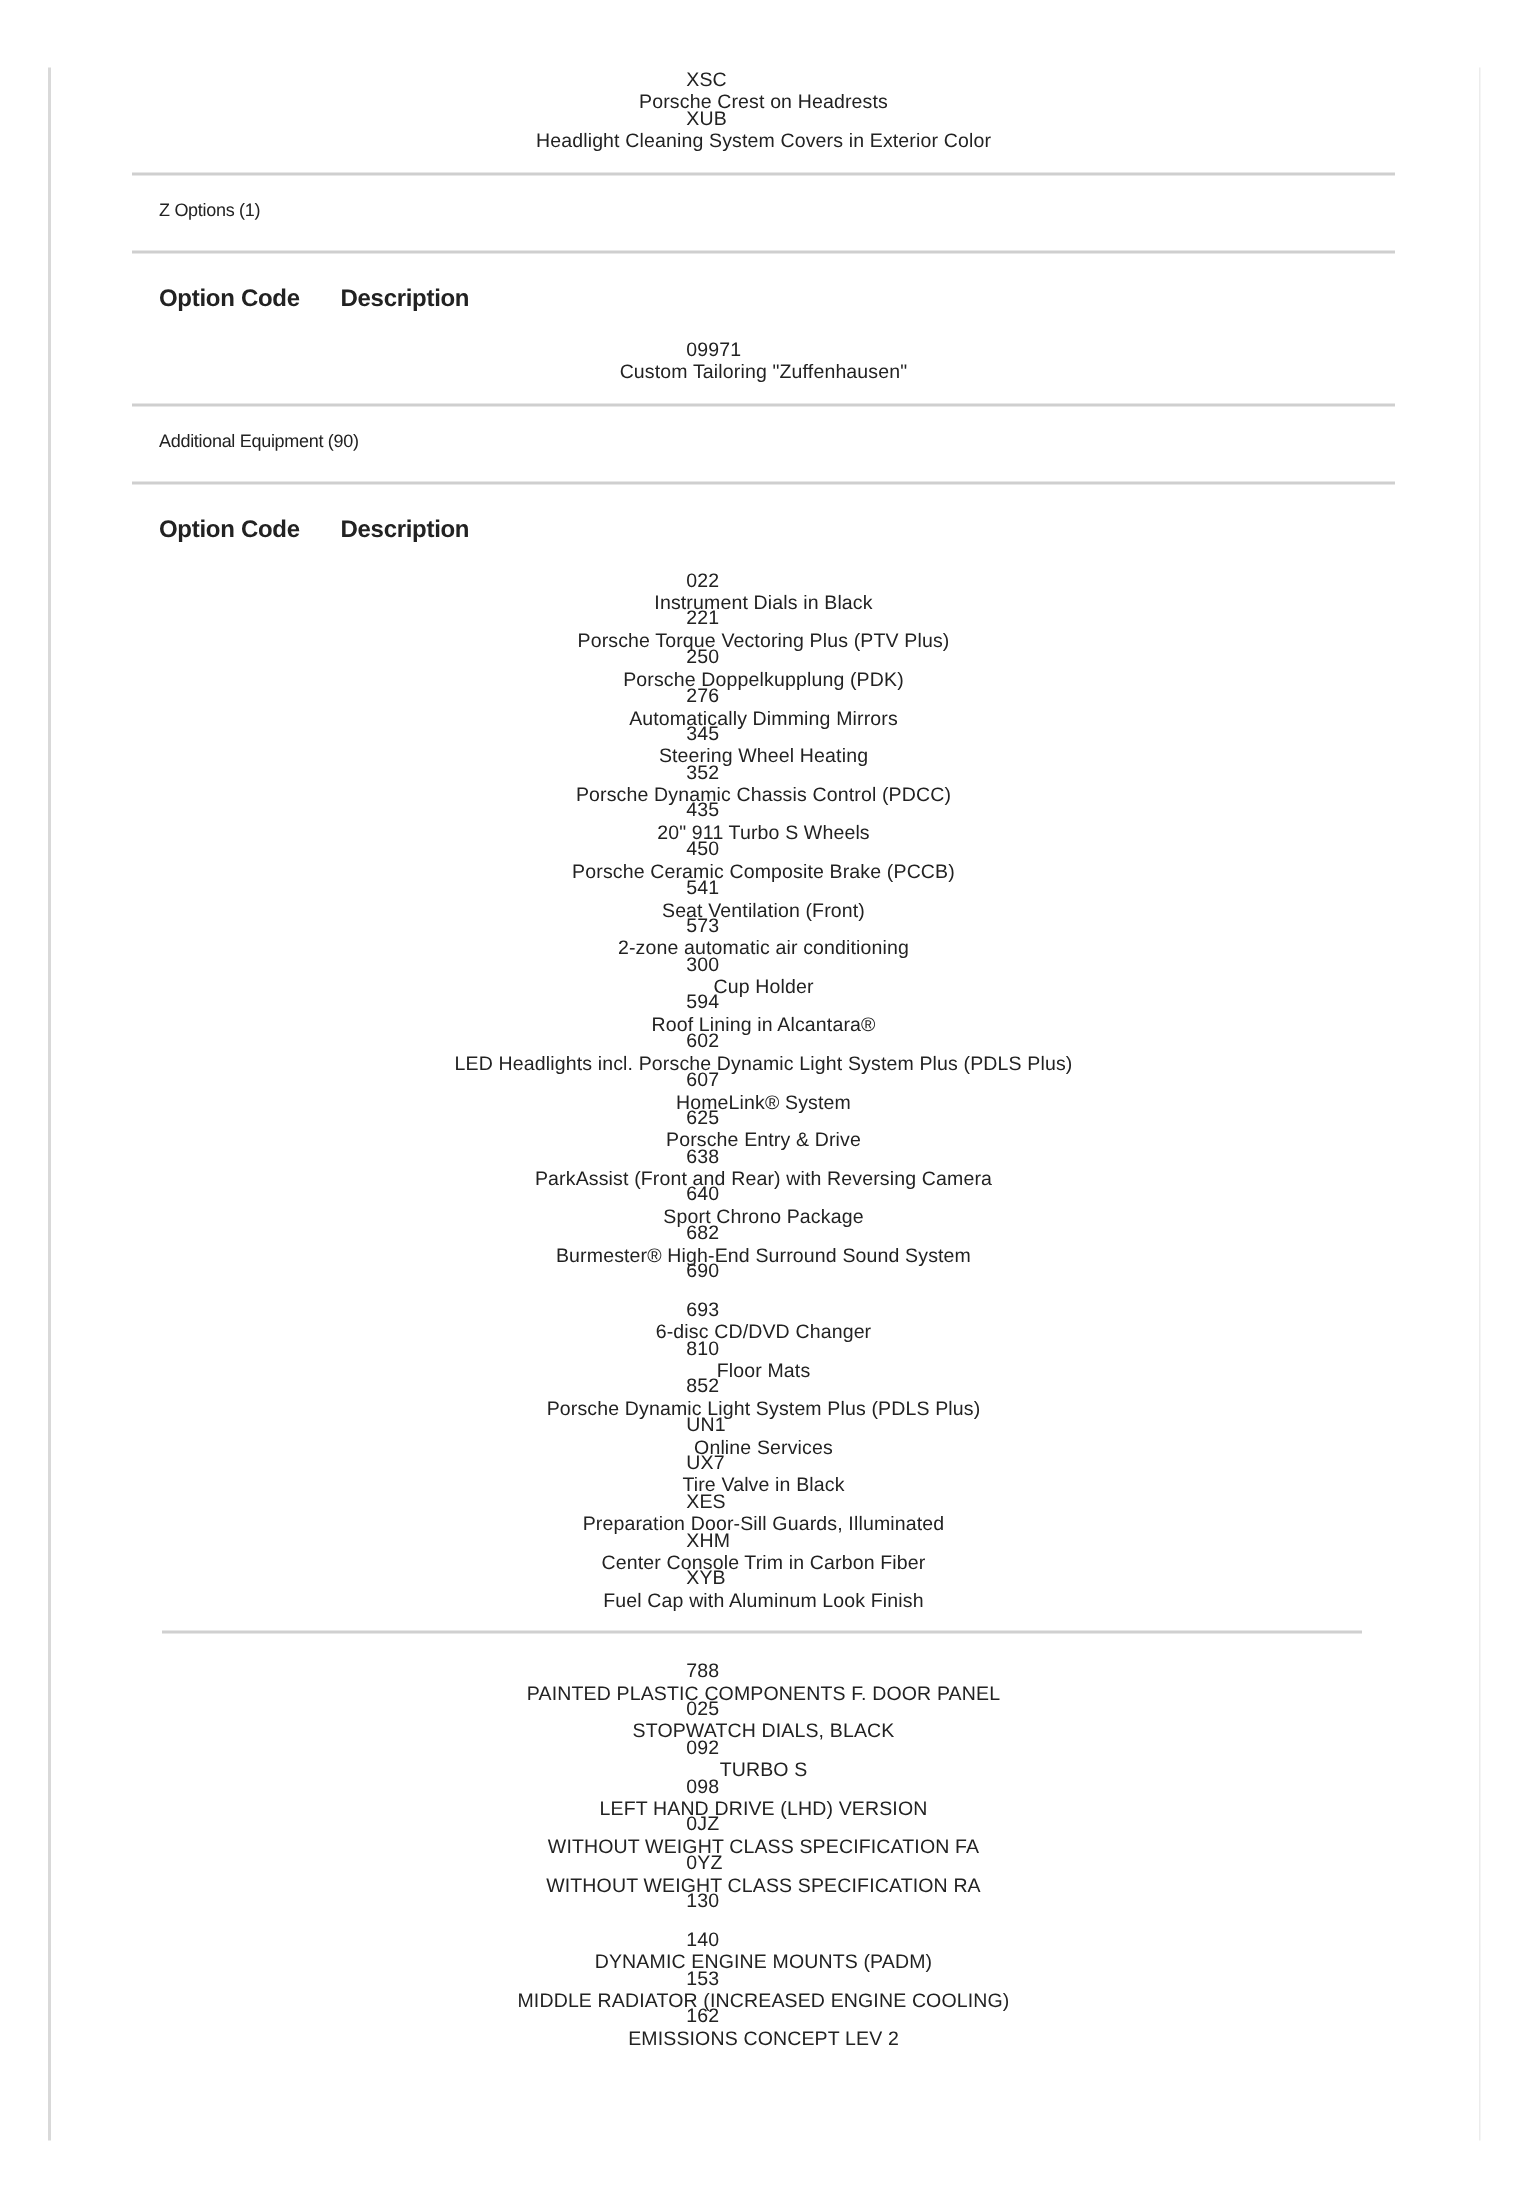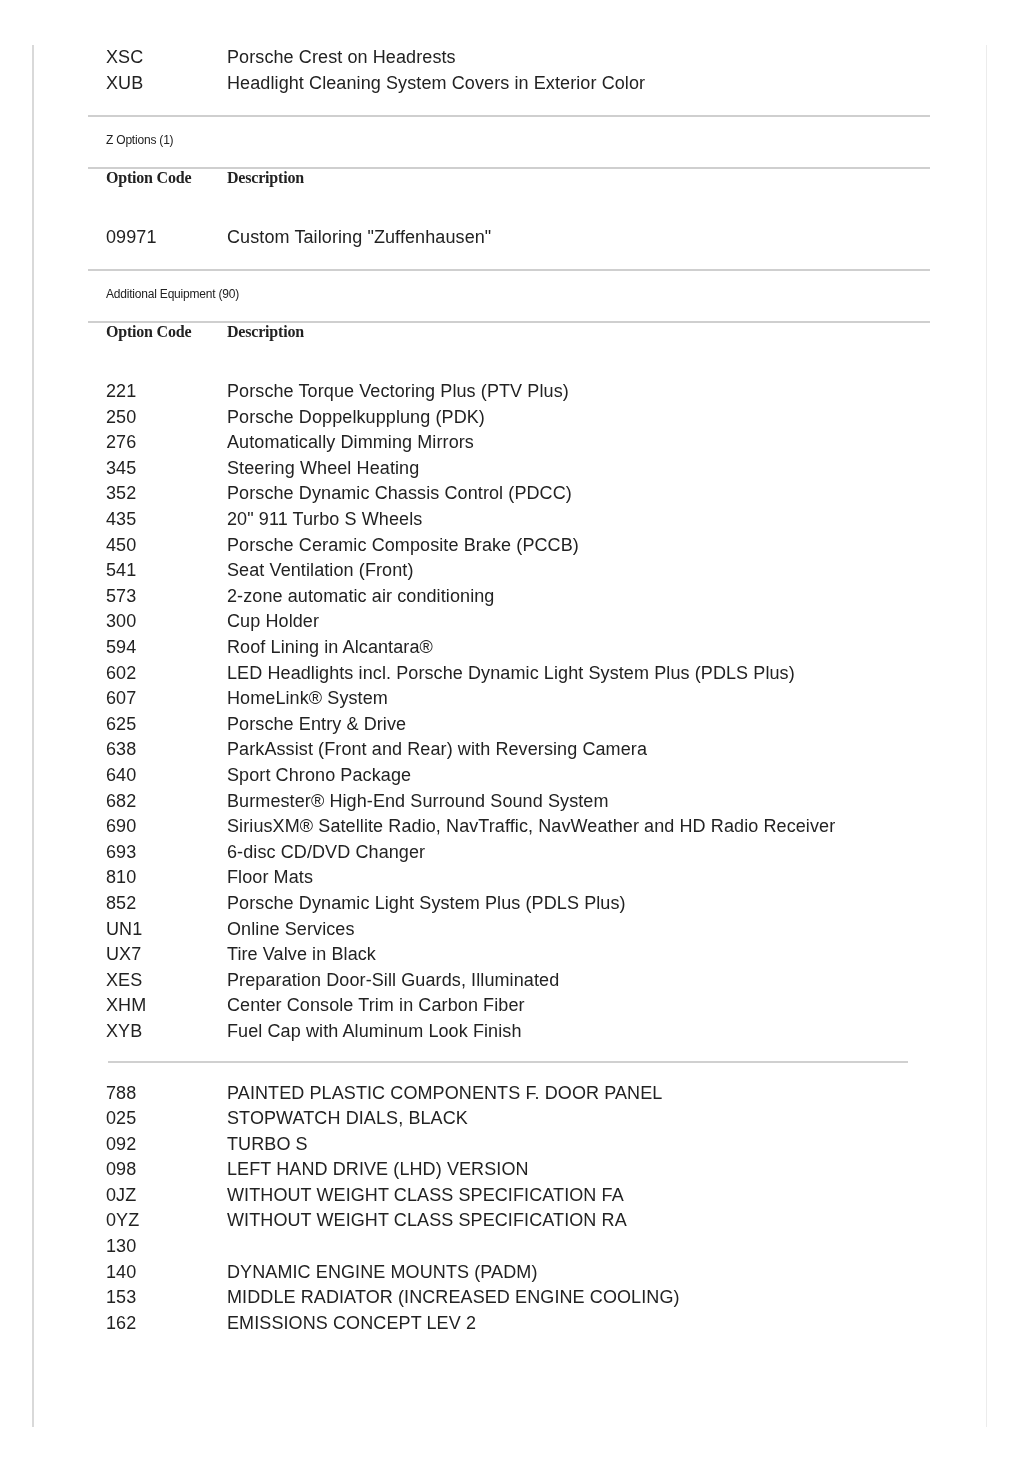--- a/index.html
+++ b/index.html
@@ -8,30 +8,30 @@
       font-family: "Liberation Sans", "DejaVu Sans", sans-serif;
       color: #222222;
     }
     .page-frame {
       position: absolute; left: 32px; top: 45px; width: 952px; height: 1382px;
       border-left: 2px solid #d9d9d9; border-right: 1px solid #ececec;
     }
     .content { position: absolute; left: 88px; top: 45px; width: 842px; }
     .row {
       display: flex; height: 25.6px; align-items: center;
-      font-size: 18px; letter-spacing: 0.1px;
+      font-size: 13px; letter-spacing: 0.1px; flex-direction: column;
     }
     .code { width: 121px; padding-left: 18px; flex-shrink: 0; }
     .desc { flex: 1; }
     .section-rule { border: 0; border-top: 2px solid #cfcfcf; margin: 0; }
     .section-title {
       font-size: 12px; padding-left: 18px; height: 50px; line-height: 46px;
       letter-spacing: -0.2px;
     }
-    .header-row { display: flex; height: 40px; align-items: flex-start; font-size: 16px; font-weight: bold; letter-spacing: -0.2px; font-family: Liberation Serif, serif;}
+    .header-row { display: flex; height: 40px; align-items: flex-end; font-size: 16px; font-weight: bold; letter-spacing: -0.2px;}
     .header-row .code { width: 121px; }
     .header-row span { font-weight: 600; }
     .sub-rule { border: 0; border-top: 2px solid #d0d0d0; margin: 0 22px 0 20px; }
   </style>
 </head>
 <body>
 
 <div class="page-frame"></div>
 
 <div class="content">
@@ -66,20 +66,24 @@
   <hr class="section-rule">
   <div class="section-title">Additional Equipment (90)</div>
   <hr class="section-rule">
   <div class="header-row">
     <span class="code">Option Code</span>
     <span class="desc">Description</span>
   </div>
   <div style="height:16px"></div>
   <div id="ae-list">
       <div class="row">
+        <span class="code">022</span>
+        <span class="desc">Instrument Dials in Black</span>
+      </div>
+      <div class="row">
         <span class="code">221</span>
         <span class="desc">Porsche Torque Vectoring Plus (PTV Plus)</span>
       </div>
       <div class="row">
         <span class="code">250</span>
         <span class="desc">Porsche Doppelkupplung (PDK)</span>
       </div>
       <div class="row">
         <span class="code">276</span>
         <span class="desc">Automatically Dimming Mirrors</span>
@@ -135,21 +139,20 @@
       <div class="row">
         <span class="code">640</span>
         <span class="desc">Sport Chrono Package</span>
       </div>
       <div class="row">
         <span class="code">682</span>
         <span class="desc">Burmester® High-End Surround Sound System</span>
       </div>
       <div class="row">
         <span class="code">690</span>
-        <span class="desc">SiriusXM® Satellite Radio, NavTraffic, NavWeather and HD Radio Receiver</span>
       </div>
       <div class="row">
         <span class="code">693</span>
         <span class="desc">6-disc CD/DVD Changer</span>
       </div>
       <div class="row">
         <span class="code">810</span>
         <span class="desc">Floor Mats</span>
       </div>
       <div class="row">

